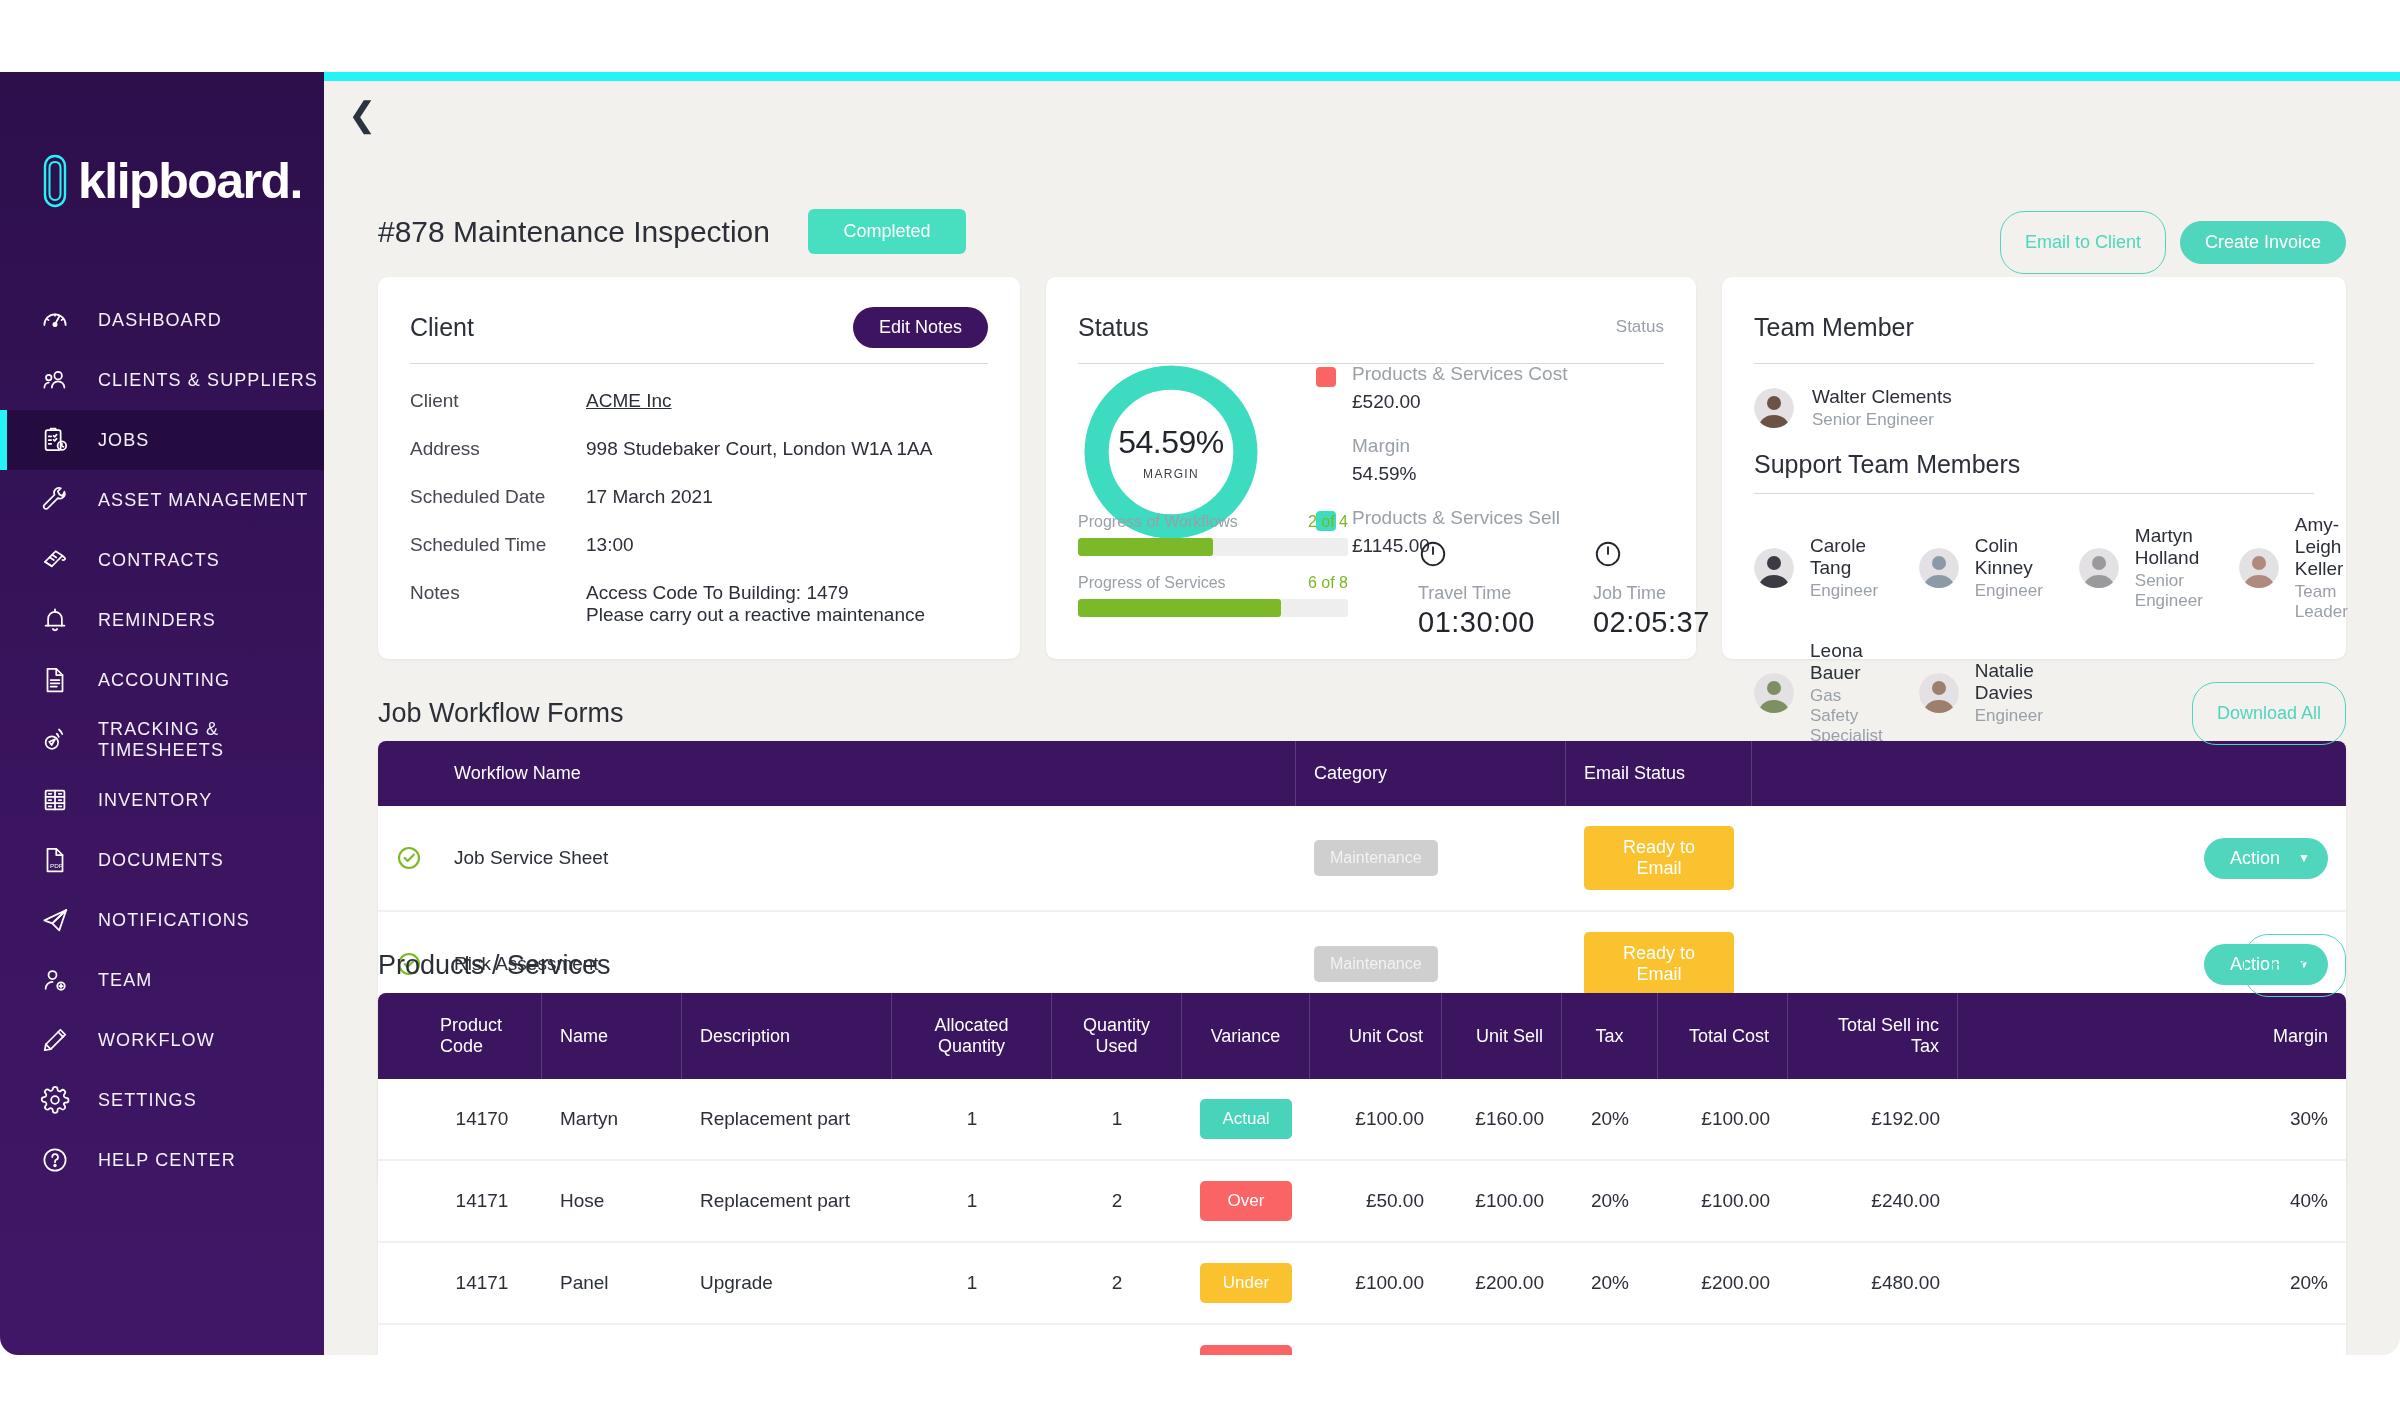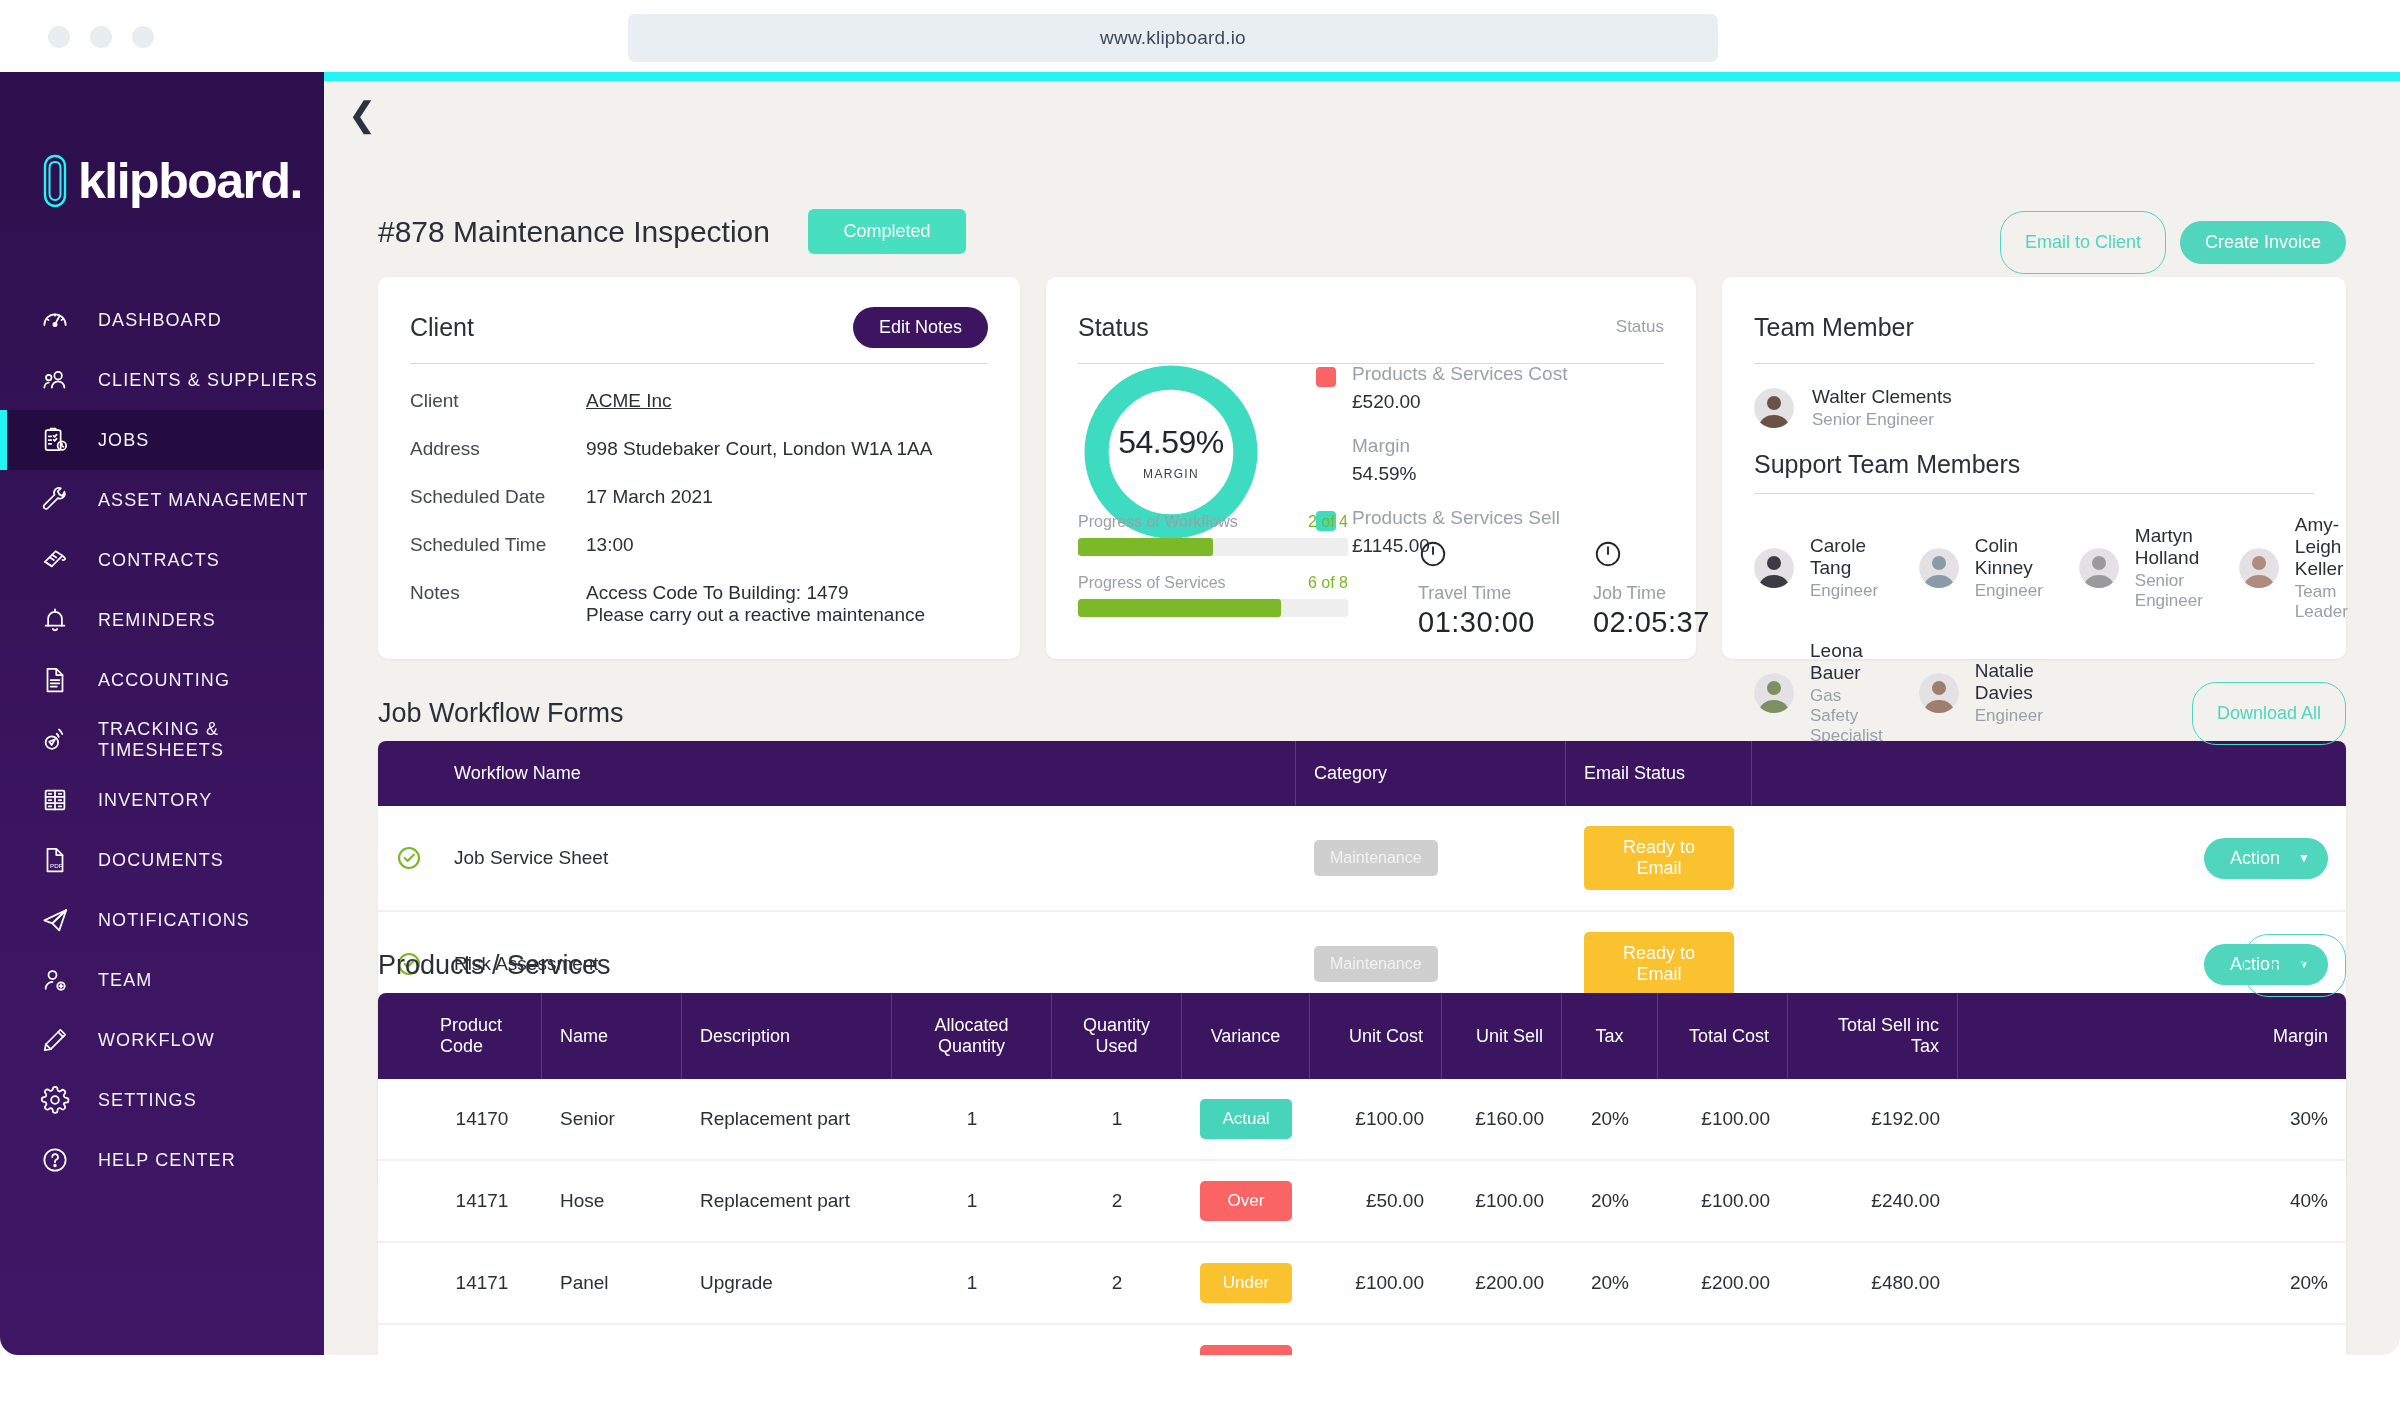--- a/index.html
+++ b/index.html
@@ -173,30 +173,20 @@
     display:inline-flex; align-items:center; gap:18px; min-width:118px; justify-content:space-between;
   }
   .caret { font-size:12px; line-height:1; }
   .action-cell { text-align:right; }
 </style>
 </head>
 <body>
 
 <div class="frame">
 
-  <div class="chrome">
-    <div class="dots">
-      <div class="dot"></div>
-      <div class="dot"></div>
-      <div class="dot"></div>
-    </div>
-    <div class="urlbar">
-      <span>www.klipboard.io</span>
-    </div>
-  </div>
 
   <div class="strip">
     <div class="left"></div>
     <div class="right"></div>
   </div>
 
   <div class="sidebar">
     <div class="logo">
       <span class="logo-clip">
         <svg viewBox="0 0 30 58" width="30" height="58" fill="none">
@@ -696,21 +686,21 @@
                 <th class="ctr">Tax</th>
                 <th class="rgt">Total Cost</th>
                 <th class="rgt">Total Sell inc Tax</th>
                 <th class="rgt">Margin</th>
               </tr>
             </thead>
           <tbody id="pr-body">
               <tr>
                 <td></td>
                 <td class="ctr">14170</td>
-                <td>Senior</td>
+                <td>Martyn</td>
                 <td>Replacement part</td>
                 <td class="ctr">1</td>
                 <td class="ctr">1</td>
                 <td class="ctr"><span class="tag-green">Actual</span></td>
                 <td class="rgt">£100.00</td>
                 <td class="rgt">£160.00</td>
                 <td class="ctr">20%</td>
                 <td class="rgt">£100.00</td>
                 <td class="rgt">£192.00</td>
                 <td class="rgt">30%</td>

